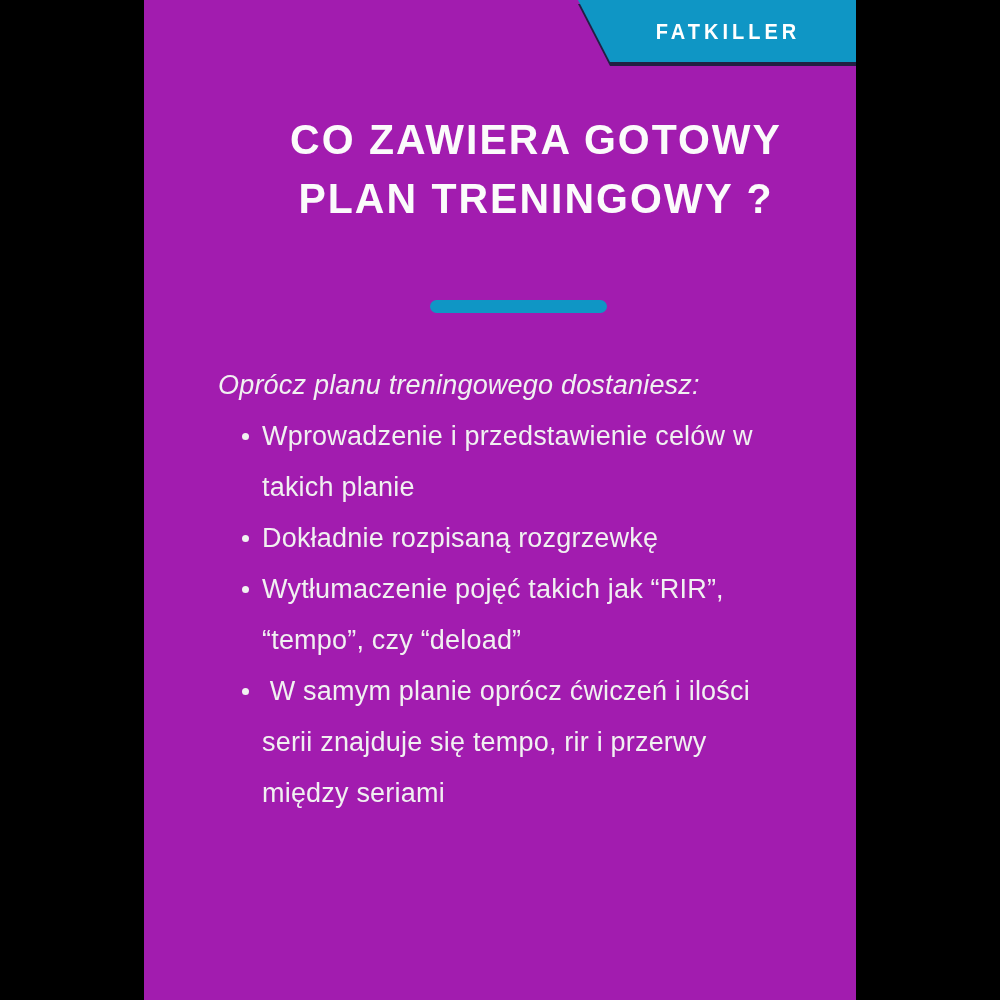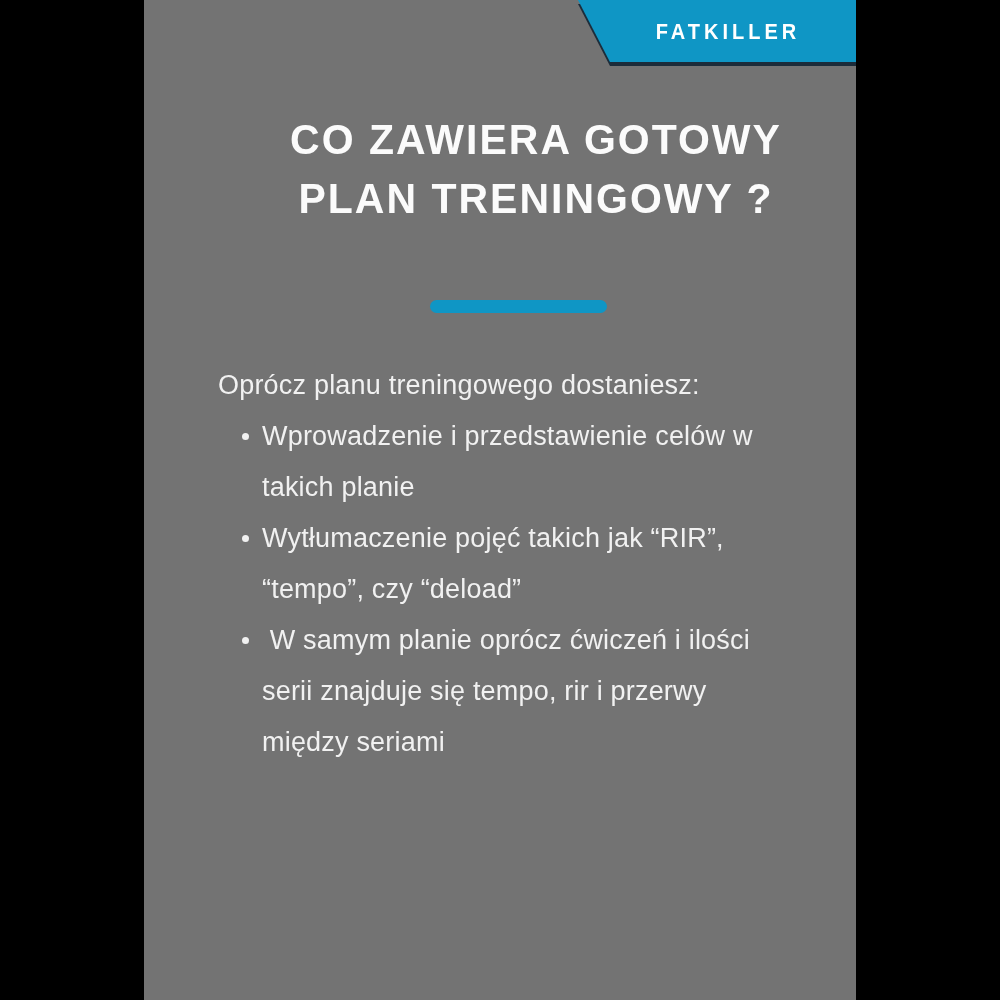--- a/index.html
+++ b/index.html
@@ -26,21 +26,21 @@
   }
   .letterbox.left  { left: 0; }
   .letterbox.right { left: 856px; }
 
   .content {
     position: absolute;
     left: 144px;
     top: 0;
     width: 712px;
     height: 1000px;
-    background: #737373;
+    background: #a21caf;
   }
 
   
   .banner-wrap {
     position: absolute;
     left: 434px;
     top: 0;
     width: 278px;
     height: 62px;
     filter: drop-shadow(0 4px 0 rgba(13, 32, 48, 0.85));
@@ -98,20 +98,21 @@
     left: 74px;
     top: 360px;
     width: 610px;
     color: #f1f1f1;
     font-size: 27px;
     line-height: 51px;
     letter-spacing: 0.2px;
   }
   .intro {
     margin: 0;
+    font-style: italic;
   }
   ul.bullets {
     margin: 0;
     padding: 0;
     list-style: none;
   }
   ul.bullets li {
     position: relative;
     padding-left: 44px;
     white-space: pre-line;
@@ -145,20 +146,21 @@
     <div class="title">CO ZAWIERA GOTOWY
 PLAN TRENINGOWY ?</div>
 
     <div class="divider"></div>
 
     <div class="body-block">
       <p class="intro">Oprócz planu treningowego dostaniesz:</p>
       <ul class="bullets">
           <li>Wprowadzenie i przedstawienie celów w
 takich planie</li>
+          <li>Dokładnie rozpisaną rozgrzewkę</li>
           <li>Wytłumaczenie pojęć takich jak “RIR”,
 “tempo”, czy “deload”</li>
           <li>&nbsp;W samym planie oprócz ćwiczeń i ilości
 serii znajduje się tempo, rir i przerwy
 między seriami</li>
         </ul>
     </div>
 
   </div>
 </div>

